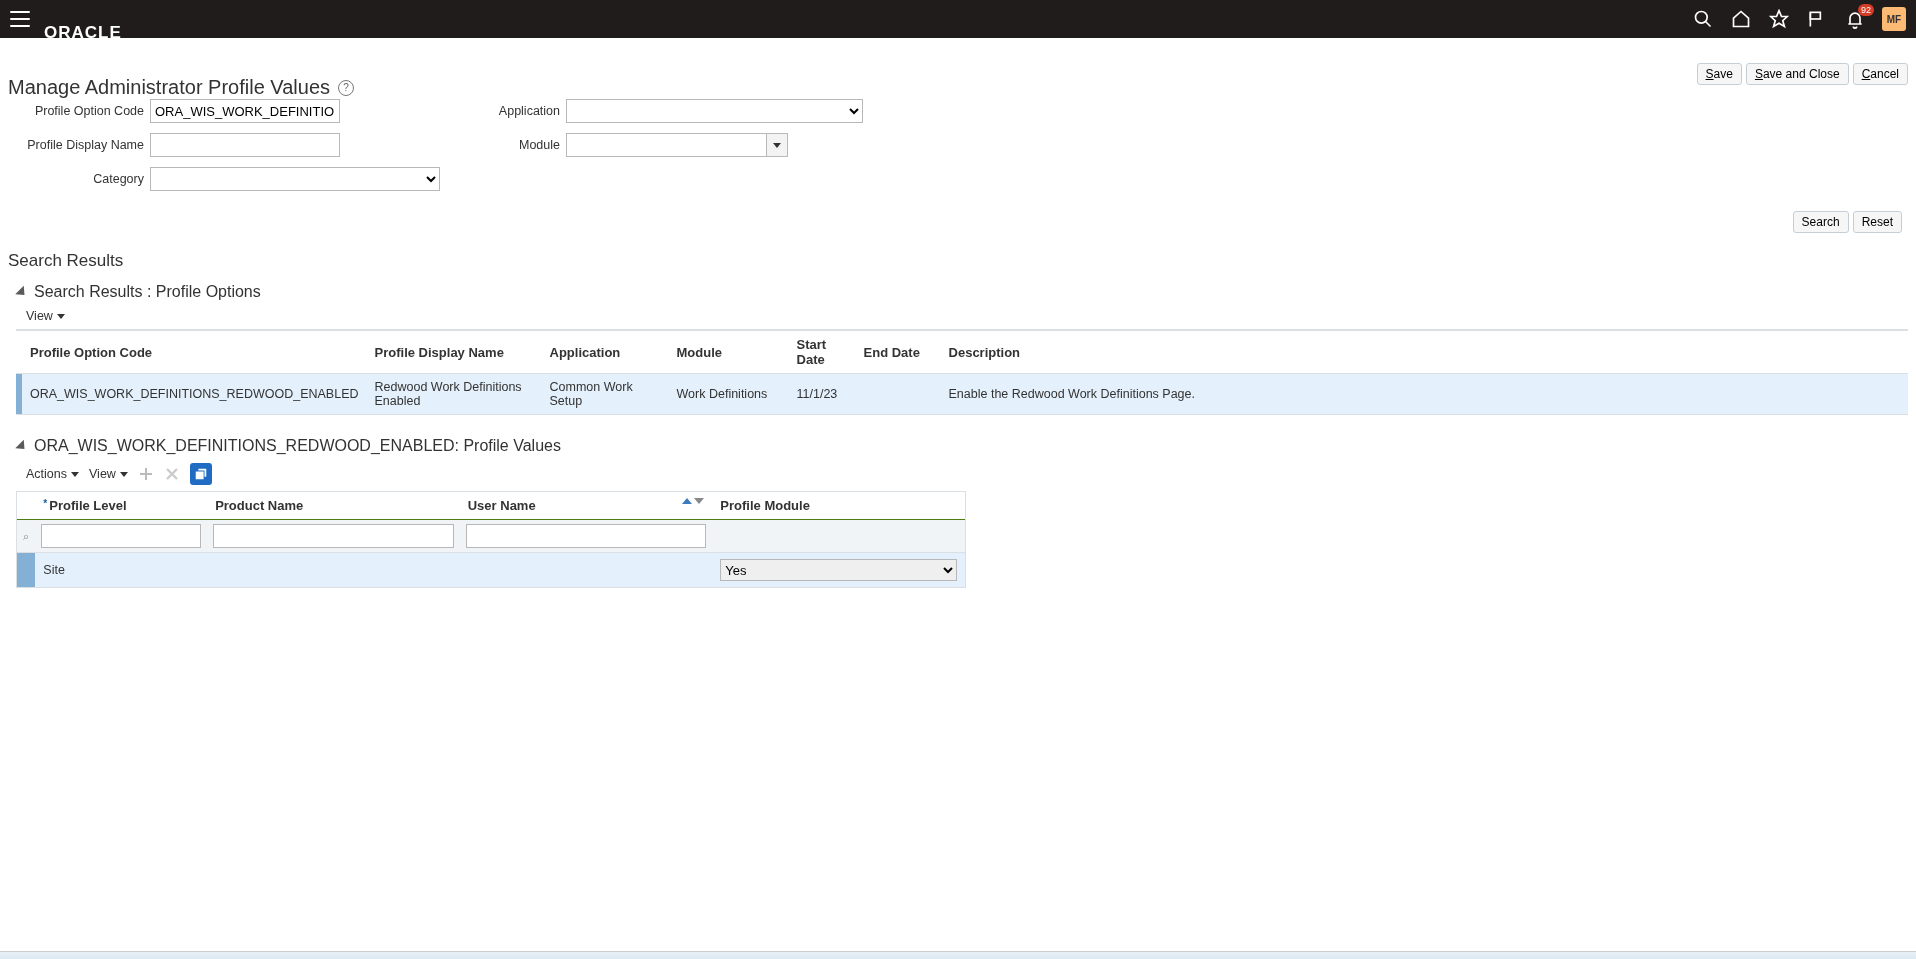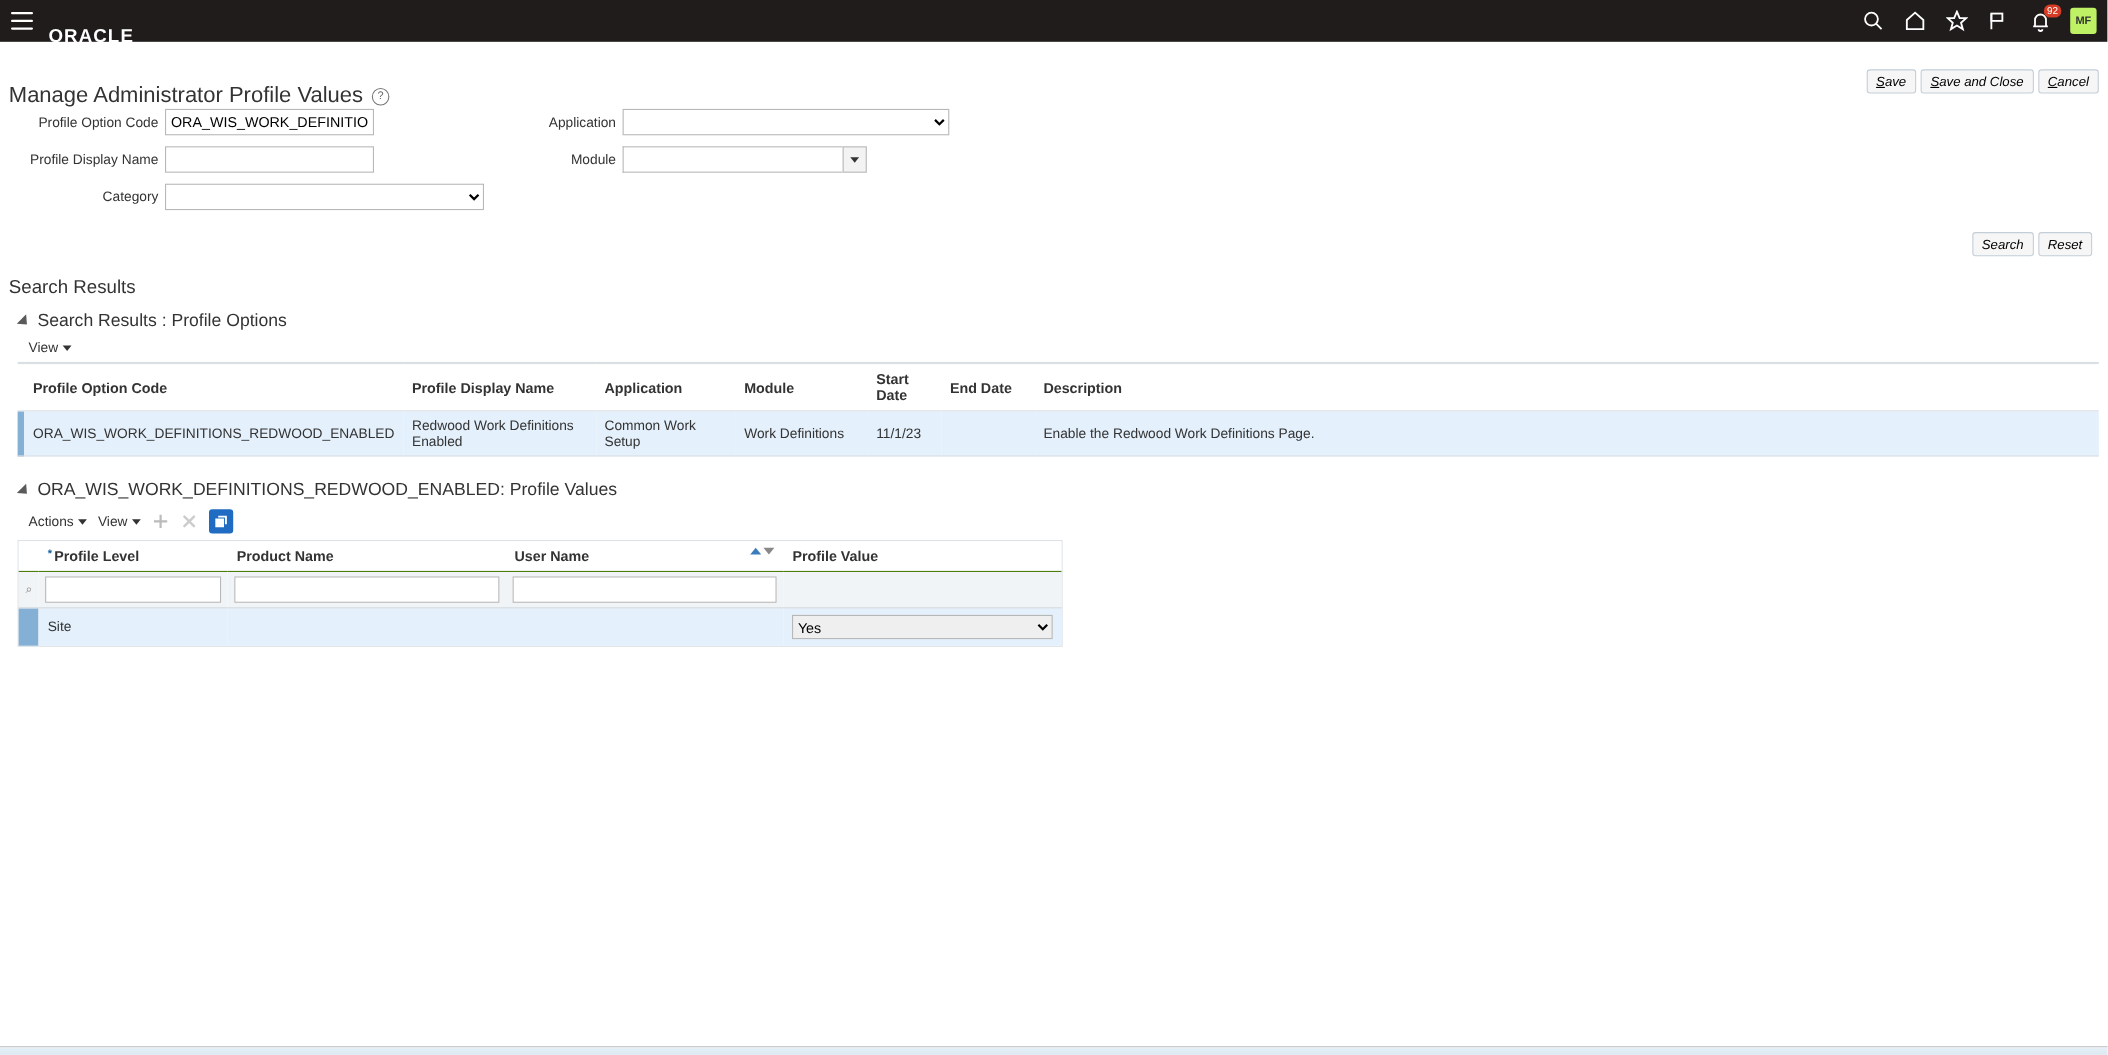--- a/index.html
+++ b/index.html
@@ -7,28 +7,28 @@
   
   .global-header { background: #201c1c; height: 38px; display: flex; align-items: center; padding: 0 10px; color: #fff; }
   .header-left { display: flex; align-items: center; gap: 14px; }
   .header-right { margin-left: auto; display: flex; align-items: center; gap: 16px; }
   .hamburger { width: 20px; height: 16px; display: flex; flex-direction: column; justify-content: space-between; cursor: pointer; }
   .hamburger span { display: block; height: 2px; background: #fff; border-radius: 1px; }
   .oracle-logo { font-weight: bold; letter-spacing: 1px; font-size: 17px; font-family: Arial, sans-serif; margin-top: 28px; }
   .header-icon { width: 22px; height: 22px; display: flex; align-items: center; justify-content: center; cursor: pointer; fill: #fff; stroke: #fff; position: relative; }
   .header-icon svg { width: 20px; height: 20px; }
   .badge { position: absolute; top: -4px; right: -8px; background: #d63b25; color: #fff; font-size: 9px; line-height: 12px; padding: 0 3px; border-radius: 6px; min-width: 14px; text-align: center;}
-  .avatar { width: 24px; height: 24px; background: #bef264; color: #333; font-size: 10px; font-weight: bold; display: flex; align-items: center; justify-content: center; border-radius: 3px; }
+  .avatar { width: 24px; height: 24px; background: #fdba74; color: #333; font-size: 10px; font-weight: bold; display: flex; align-items: center; justify-content: center; border-radius: 3px; }
   
   .page-content { padding: 10px 8px 40px 8px; }
   .page-title-row { display: flex; align-items: center; }
   .page-title { font-size: 20px; font-weight: normal; display: flex; align-items: center; gap: 8px; color: #333; margin-top: 28px;}
   .help-icon-circle { width: 16px; height: 16px; border: 1px solid #777; border-radius: 50%; font-size: 10px; display: inline-flex; align-items: center; justify-content: center; color: #666;}
   .page-actions { margin-left: auto; display: flex; gap: 4px; }
-  .btn { background: #f6f6f6; border: 1px solid #c4ced7; border-radius: 3px; padding: 3px 8px; font-size: 12px; cursor: pointer; color: #000; font-style: italic;}
+  .btn { background: #f6f6f6; border: 1px solid #c4ced7; border-radius: 3px; padding: 3px 8px; font-size: 12px; cursor: pointer; color: #000;}
   .btn .ul { text-decoration: underline; }
 
   .section-header { font-size: 16px; color: #333; margin: 10px 0 6px 0; display: flex; align-items: center; gap: 4px; }
   .disclose-tri { width: 0; height: 0; border-left: 6px solid transparent; border-right: 6px solid transparent; border-top: 7px solid #5a5a5a; transform: rotate(0deg); margin-right: 2px; cursor: pointer;}
 
   
   .search-form-wrap { padding-left: 16px; }
   .search-row { display: flex; gap: 80px; margin-bottom: 10px; }
   .field { display: flex; align-items: center; gap: 6px; }
   .field label { width: 120px; text-align: right; font-size: 12.5px; color: #333;}
@@ -284,21 +284,21 @@
             <th style="width:16px;"></th>
             <th><span class="req-marker">*</span><span>Profile Level</span></th>
             <th>Product Name</th>
             <th>
               <span>User Name</span>
               <span class="sort-icons">
                 <span class="sort-up"></span>
                 <span class="sort-down"></span>
               </span>
             </th>
-            <th>Profile Value</th>
+            <th>Profile Module</th>
           </tr>
         </thead>
         <tbody>
           <tr class="selected">
             <td class="row-handle-sel"></td>
             <td>Site</td>
             <td></td>
             <td></td>
             <td>
               <select class="pv-select">

